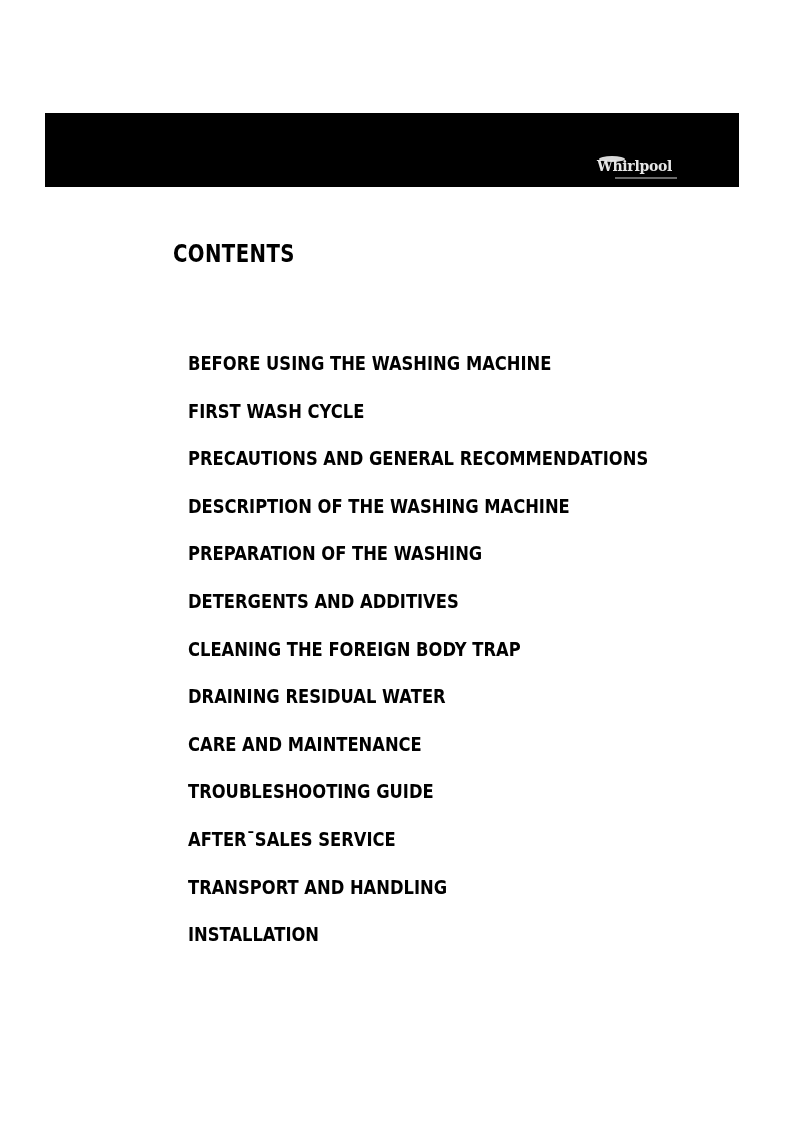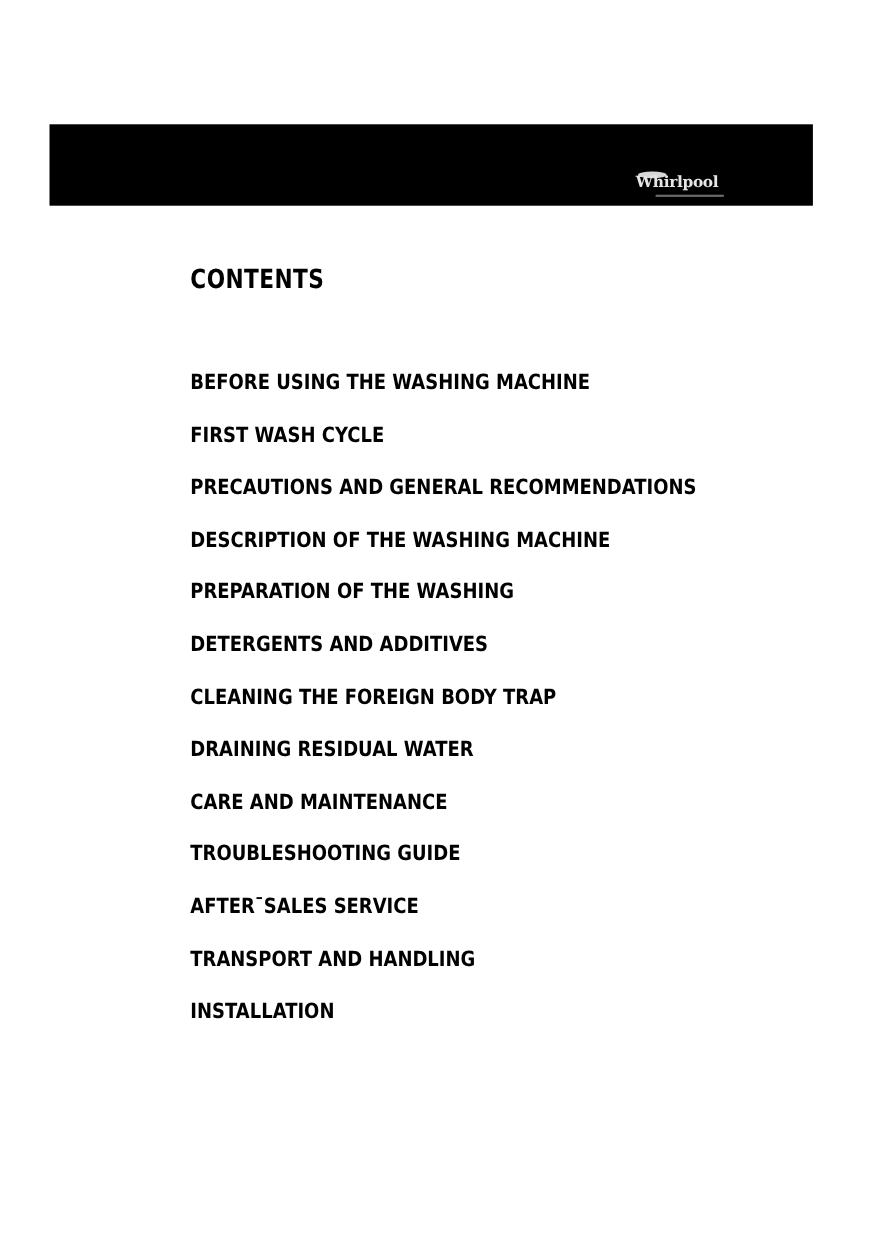--- a/index.html
+++ b/index.html
@@ -18,21 +18,21 @@
     .header-band {
       position: absolute;
       left: 45px;
       top: 113px;
       width: 694px;
       height: 74px;
       background: #000000;
     }
     .logo {
       position: absolute;
-      left: 578px;
+      left: 597px;
       top: 152px;
       width: 86px;
       height: 30px;
     }
     .logo-oval {
       position: absolute;
       left: 2px;
       top: 4px;
       width: 26px;
       height: 6px;
@@ -66,21 +66,21 @@
       font-weight: bold;
       transform: scaleX(0.82);
       transform-origin: left top;
       white-space: nowrap;
       letter-spacing: 0.5px;
     }
     .toc {
       position: absolute;
       left: 173px;
       top: 336px;
-      margin: 0;
+      margin: 15px;
       padding: 0;
       list-style: none;
     }
     .toc-item {
       height: 47.6px;
       font-size: 19px;
       font-weight: bold;
       white-space: nowrap;
       transform: scaleX(0.86);
       transform-origin: left top;

